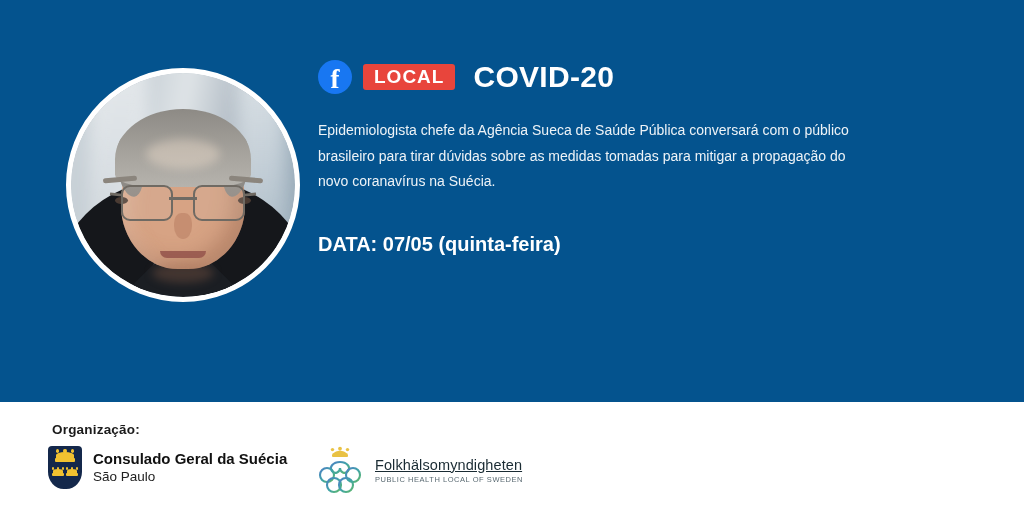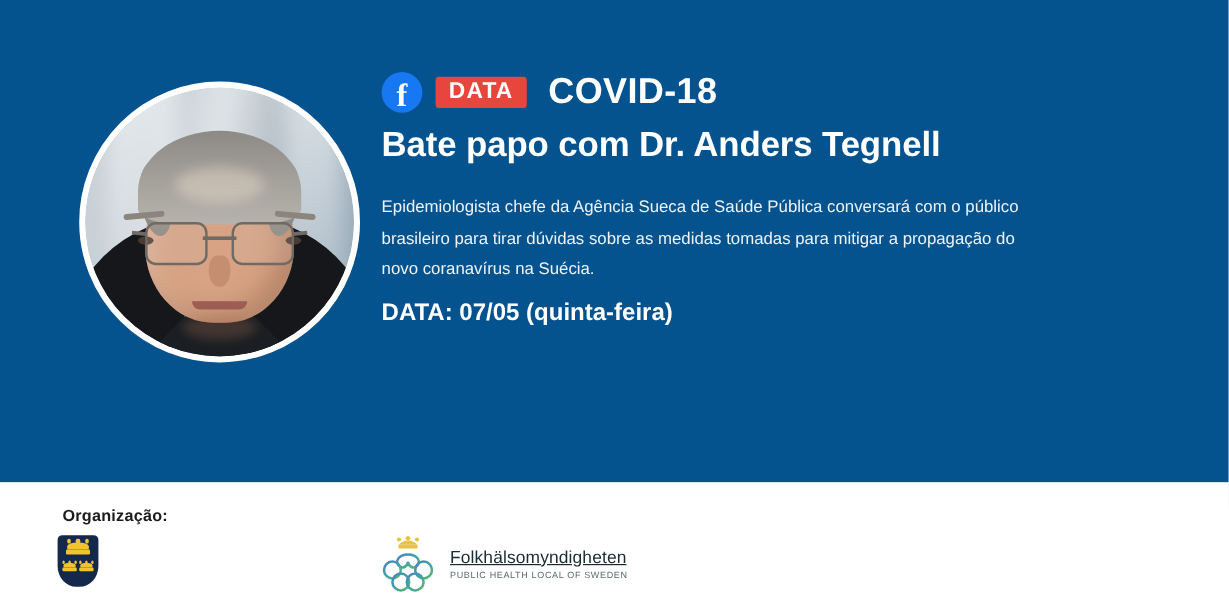--- a/index.html
+++ b/index.html
@@ -171,21 +171,21 @@
   .headline{
     color:#ffffff;font-size:29px;font-weight:bold;
     margin-top:9px;letter-spacing:-.1px;
   }
   .para{
     color:#eef3f7;font-size:14px;line-height:25.5px;
     margin-top:22px;max-width:560px;font-weight:400;
   }
   .details{
     color:#ffffff;font-size:20px;font-weight:bold;line-height:25px;
-    margin-top:12px;
+    margin-top:37px;
   }
   .details .row{white-space:nowrap;}
   
   .footer{
     position:absolute;left:0;top:402px;width:1024px;height:110px;background:#ffffff;
   }
   .org-label{
     position:absolute;left:52px;top:20px;
     font-size:13.5px;font-weight:bold;color:#1b1b1b;letter-spacing:.2px;
   }
@@ -256,25 +256,24 @@
         <div class="chin-shadow"></div>
       </div>
     </div>
 
     <div class="content">
 
       <div class="live-row">
         <span class="fb-icon">
           <span class="f">f</span>
         </span>
-        <span class="live-badge">DATA</span>
-        <span class="covid">COVID-18</span>
-      </div>
-
-      <div class="headline">Bate papo com Dr. Anders Tegnell</div>
+        <span class="live-badge">LOCAL</span>
+        <span class="covid">COVID-20</span>
+      </div>
+
 
       <div class="para">Epidemiologista chefe da Agência Sueca de Saúde Pública conversará com o público brasileiro para tirar dúvidas sobre as medidas tomadas para mitigar a propagação do novo coranavírus na Suécia.</div>
 
       <div class="details">
         <div class="row">DATA: 07/05 (quinta-feira)</div>
       </div>
 
     </div>
   </div>
 
@@ -300,20 +299,24 @@
           <div class="pt" style="left:80%"></div>
         </div>
         <div class="crown crown-sm2">
           <div class="band"></div>
             <div class="cap"></div>
           <div class="pt" style="left:4%"></div>
           <div class="pt" style="left:42%"></div>
           <div class="pt" style="left:80%"></div>
         </div>
       </div>
+      <div class="consulate-txt">
+        <div class="l1">Consulado Geral da Suécia</div>
+        <div class="l2">São Paulo</div>
+      </div>
     </div>
 
     <div class="fhm">
       <div class="fhm-mark">
         <svg width="52" height="48" viewBox="0 0 52 48">
           <defs>
             <linearGradient id="knotgrad" x1="0" y1="0" x2="1" y2="1">
               <stop offset="0%" stop-color="#4E7FC4"></stop>
               <stop offset="50%" stop-color="#3FA3A8"></stop>
               <stop offset="100%" stop-color="#5FB86A"></stop>

